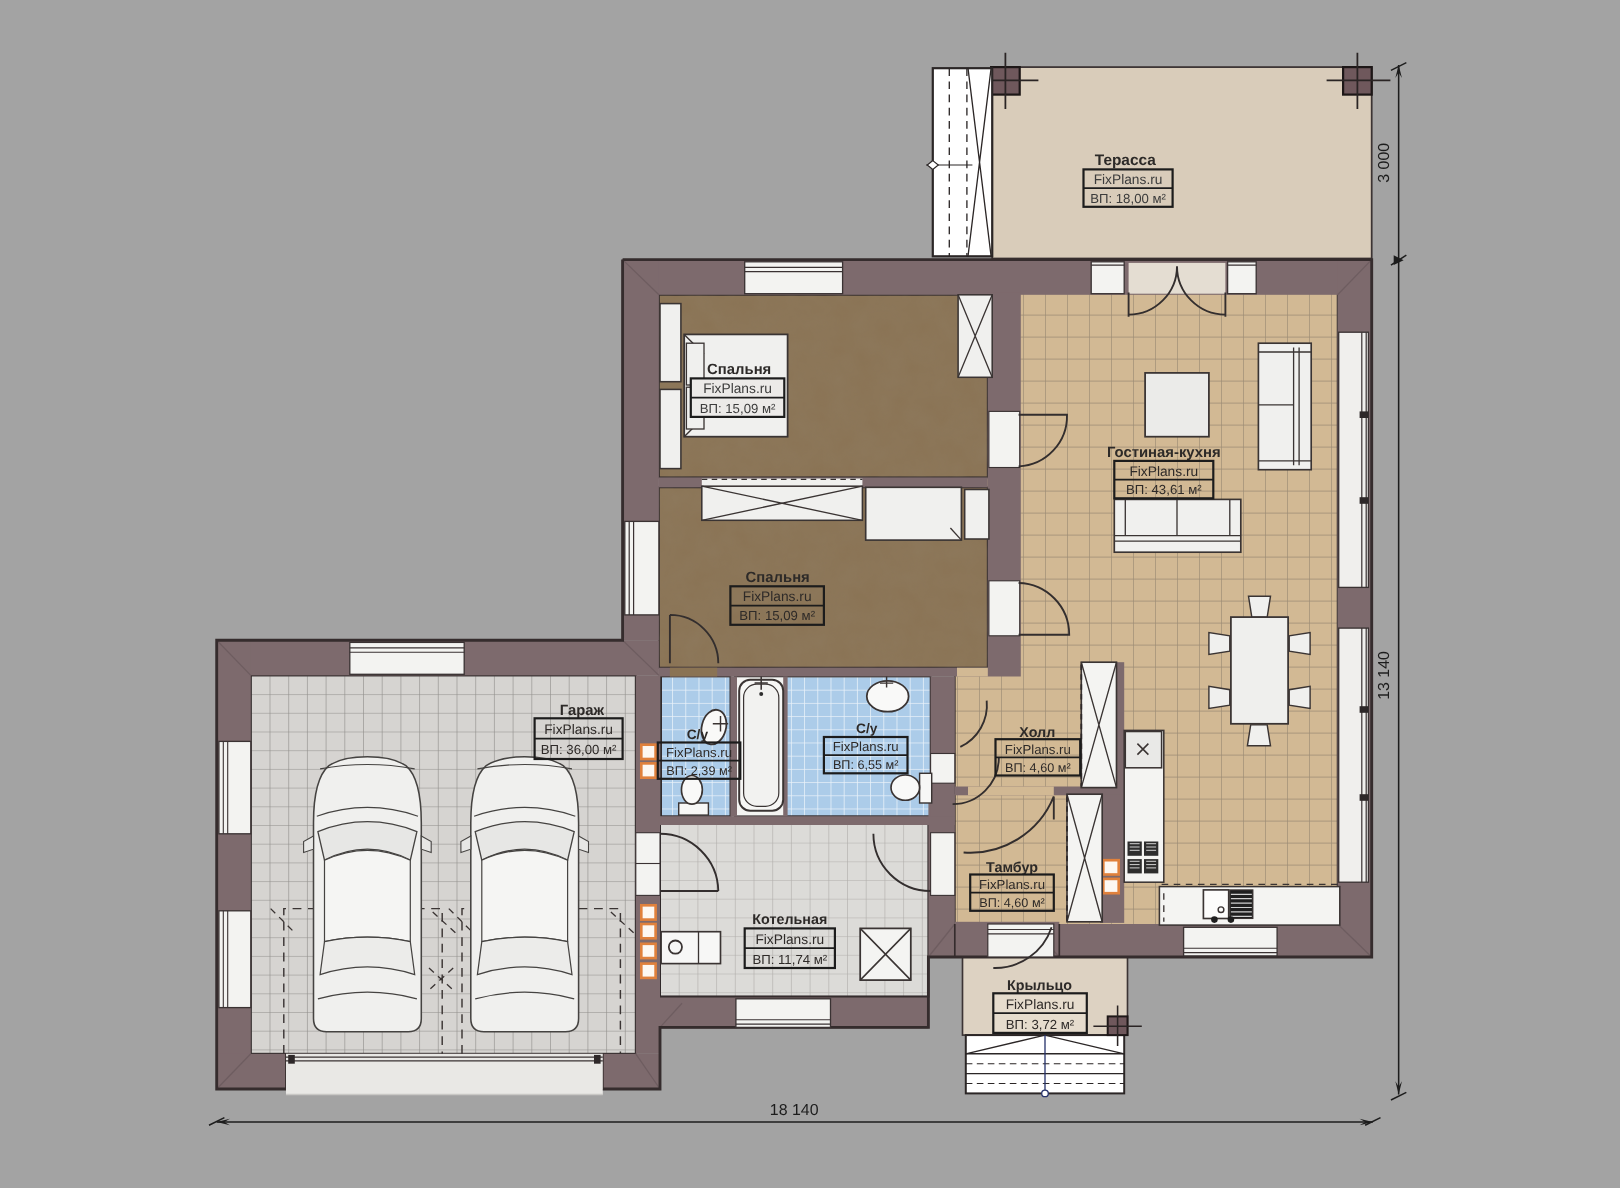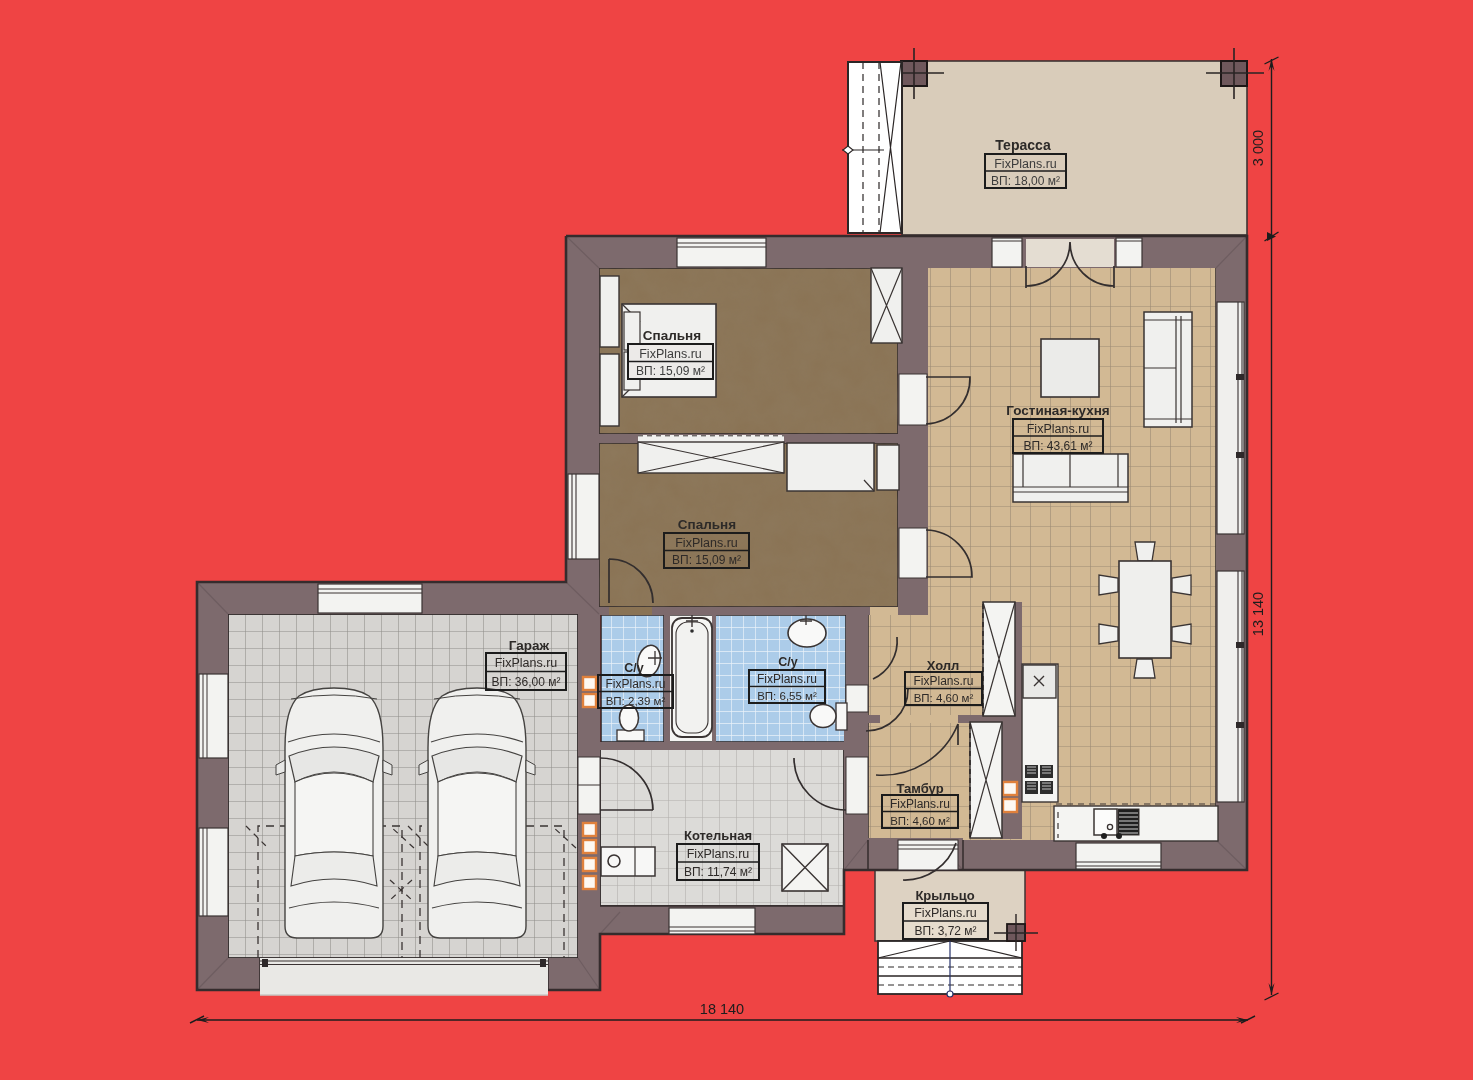--- a/index.html
+++ b/index.html
@@ -1,16 +1,16 @@
 <!DOCTYPE html>
 <html><head>
 <meta charset="utf-8">
 <style>
 html,body{margin:0;padding:0;background:#ffffff;}
-#wrap{position:relative;width:1473px;height:1080px;background:#ef4444;overflow:hidden;}
+#wrap{position:relative;width:1473px;height:1080px;background:#a3a3a3;overflow:hidden;}
 svg{display:block;font-family:"Liberation Sans", sans-serif;}
 text{font-family:"Liberation Sans", sans-serif;}
 </style>
 </head>
 <body>
 <div id="wrap">
 <svg width="1473" height="1080" viewBox="0 0 1473 1080">
 <defs>
 <pattern id="tileTan" width="20" height="20" patternUnits="userSpaceOnUse" patternTransform="translate(10,6)">
   <rect width="20" height="20" fill="#d2b994"></rect>

